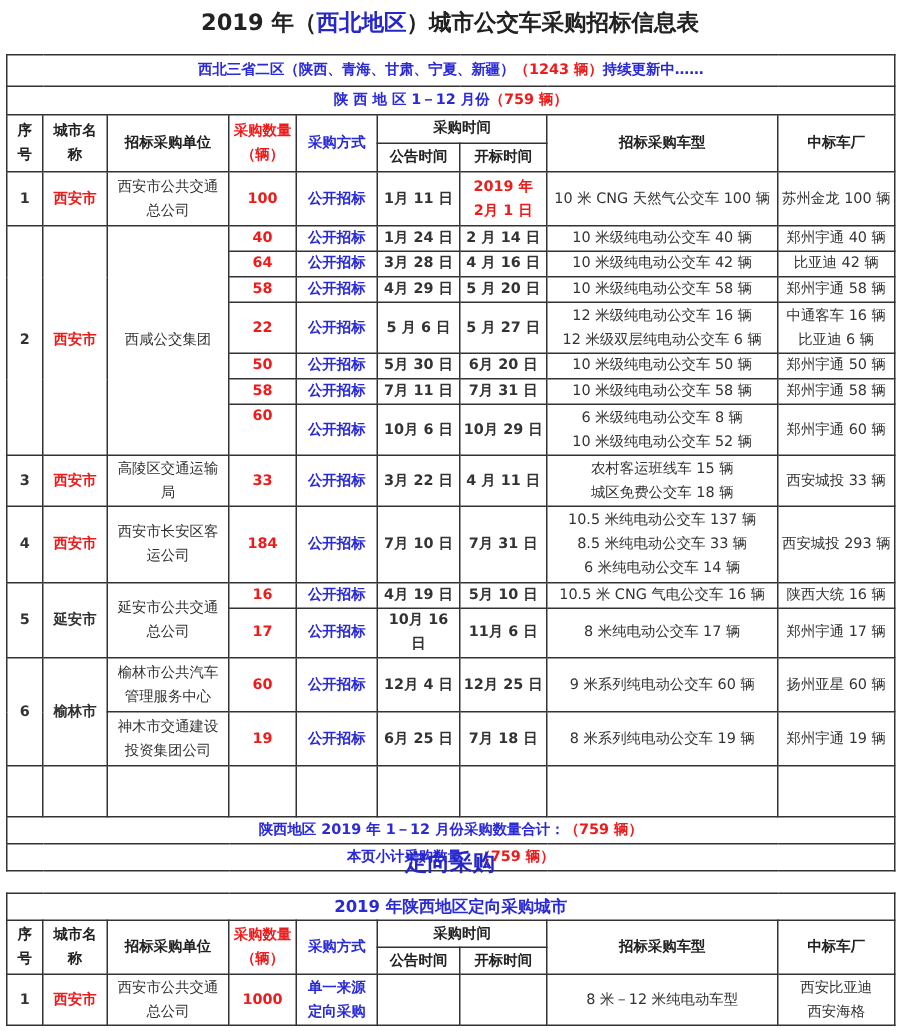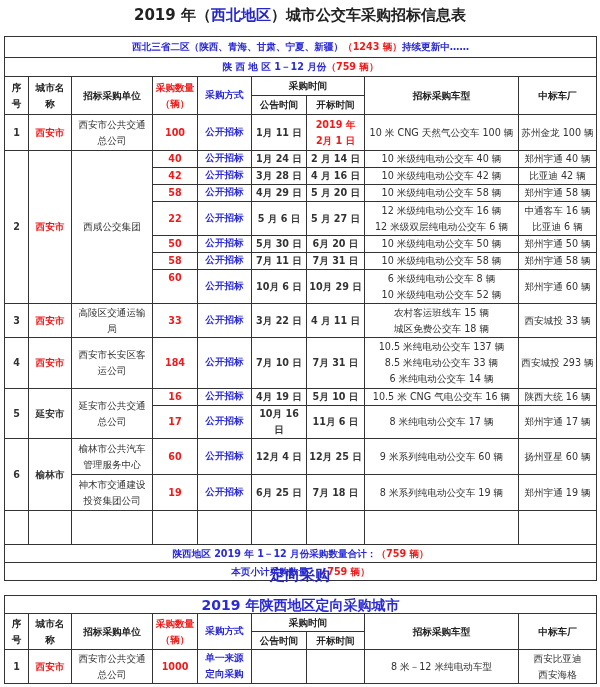--- a/index.html
+++ b/index.html
@@ -81,21 +81,21 @@
     <td rowspan="7" class="red">西安市</td>
     <td rowspan="7" class="norm">西咸公交集团</td>
     <td class="red" style="height:17px">40</td>
     <td class="blue">公开招标</td>
     <td>1月 24 日</td>
     <td>2 月 14 日</td>
     <td class="norm">10 米级纯电动公交车 40 辆</td>
     <td class="norm">郑州宇通 40 辆</td>
   </tr>
   <tr>
-    <td class="red" style="height:17px">42</td>
+    <td class="red" style="height:17px">64</td>
     <td class="blue">公开招标</td>
     <td>3月 28 日</td>
     <td>4 月 16 日</td>
     <td class="norm">10 米级纯电动公交车 42 辆</td>
     <td class="norm">比亚迪 42 辆</td>
   </tr>
   <tr>
     <td class="red" style="height:17px">58</td>
     <td class="blue">公开招标</td>
     <td>4月 29 日</td>
@@ -241,21 +241,21 @@
       <col style="width:81px">
       <col style="width:45px">
       <col style="width:54px">
       <col style="width:55px">
       <col style="width:58px">
       <col style="width:154px">
       <col style="width:78px">
   </colgroup>
   <tbody>
       <tr>
-    <td colspan="9" class="band" style="height:18px;font-size:14px">2019 年陕西地区定向采购城市</td>
+    <td colspan="9" class="band" style="height:18px;font-size:11px">2019 年陕西地区定向采购城市</td>
   </tr>
   <tr>
     <td rowspan="2" class="hdr" style="height:36px">序号</td>
     <td rowspan="2" class="hdr">城市名称</td>
     <td rowspan="2" class="hdr">招标采购单位</td>
     <td rowspan="2" class="red">采购数量（辆）</td>
     <td rowspan="2" class="blue">采购方式</td>
     <td colspan="2" class="hdr">采购时间</td>
     <td rowspan="2" class="hdr">招标采购车型</td>
     <td rowspan="2" class="hdr">中标车厂</td>

